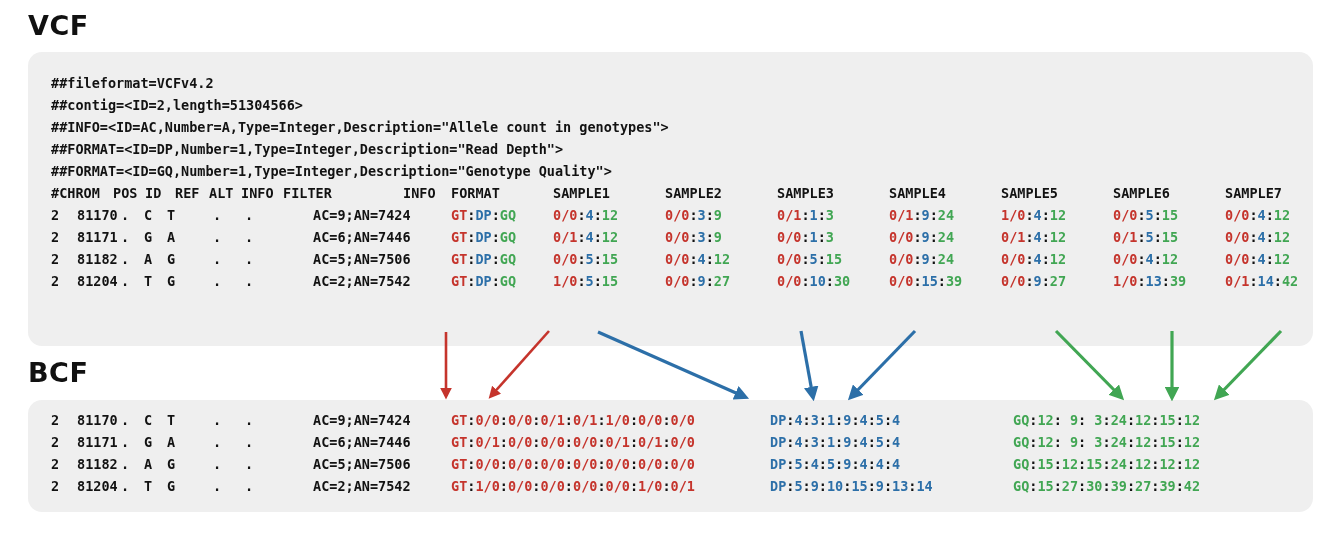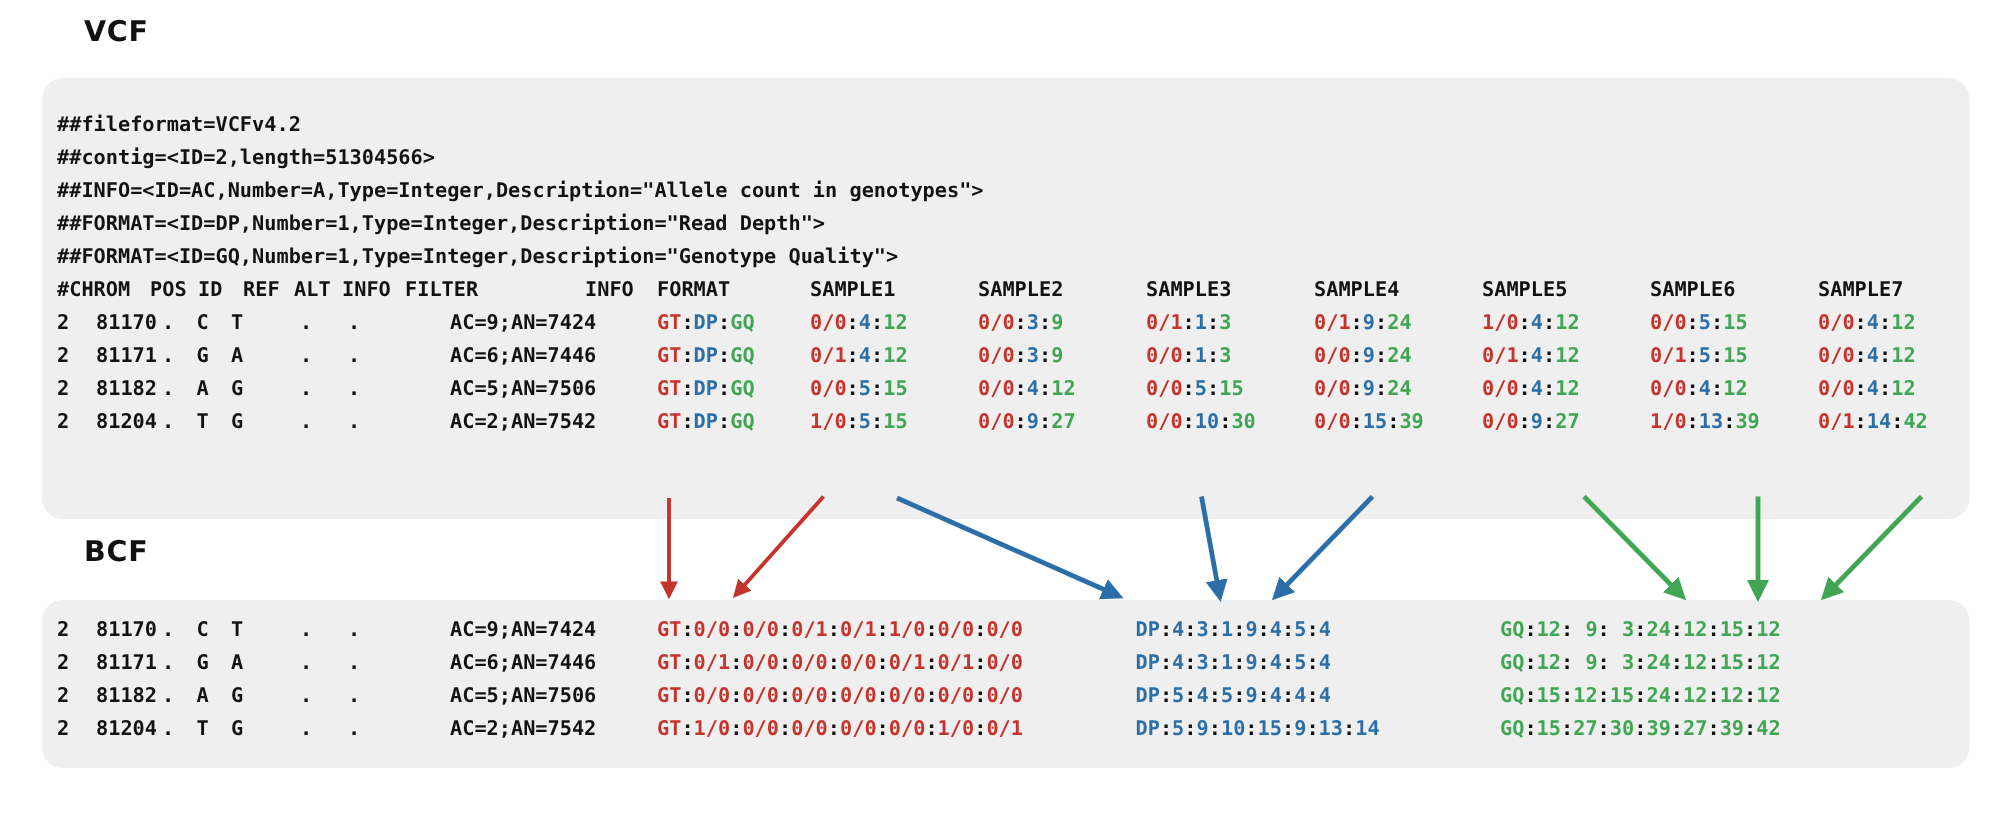--- a/index.html
+++ b/index.html
@@ -2,29 +2,29 @@
 <html style="--red: #c5342c; --blue: #2c6fa8; --green: #41a653; --panel: #efefef; --ink: #121212;"><head>
 <meta charset="utf-8">
 <style>
   :root{
     --red:#c5342c; --blue:#2c6fa8; --green:#41a653; --ink:#121212; --panel:#efefef;
   }
   html,body{margin:0;padding:0;background:#ffffff;}
   body{width:1340px;height:542px;position:relative;overflow:hidden;
        font-family:"DejaVu Sans Mono","Liberation Mono",monospace;color:var(--ink);}
   .sec-title{position:absolute;left:28px;font-family:"DejaVu Sans","Liberation Sans",sans-serif;
-       font-weight:bold;font-size:19px;color:#111;letter-spacing:.5px;margin-left:28px;}
+       font-weight:bold;font-size:27px;color:#111;letter-spacing:.5px;}
   #vcf-title{top:10px;}
   #bcf-title{top:357px;}
   .panel{position:absolute;left:28px;width:1285px;background:var(--panel);border-radius:14px;}
   #vcf-panel{top:52px;height:294px;padding:0;}
   #bcf-panel{top:400px;height:112px;}
   .panel-inner{padding:20px 0 0 10px;}
   #bcf-panel .panel-inner{padding-top:9px;}
-  .line{height:22px;line-height:22px;font-size:13.5px;font-weight:bold;white-space:pre;display:flex;}
+  .line{height:22px;line-height:22px;font-size:13.5px;font-weight:bold;white-space:pre;display:flex;margin-left:13px;}
   .cell{flex:0 0 auto;white-space:pre;overflow:visible;}
   
   .cc{width:26px}.cp{width:44px}.cid{width:23px}.cref{width:23px}.calt{width:46px}
   .cq{width:32px}.cf{width:68px}.ci{width:138px}.cfm{width:102px}.cs{width:112px}
   
   .h1{width:62px}.h2{width:32px}.h3{width:30px}.h4{width:34px}.h5{width:32px}
   .h6{width:42px}.h7{width:120px}.h8{width:48px}.h9{width:102px}
   
   .cgt{width:319px}.cdp{width:243px}.cgq{flex:1 1 auto}
   

